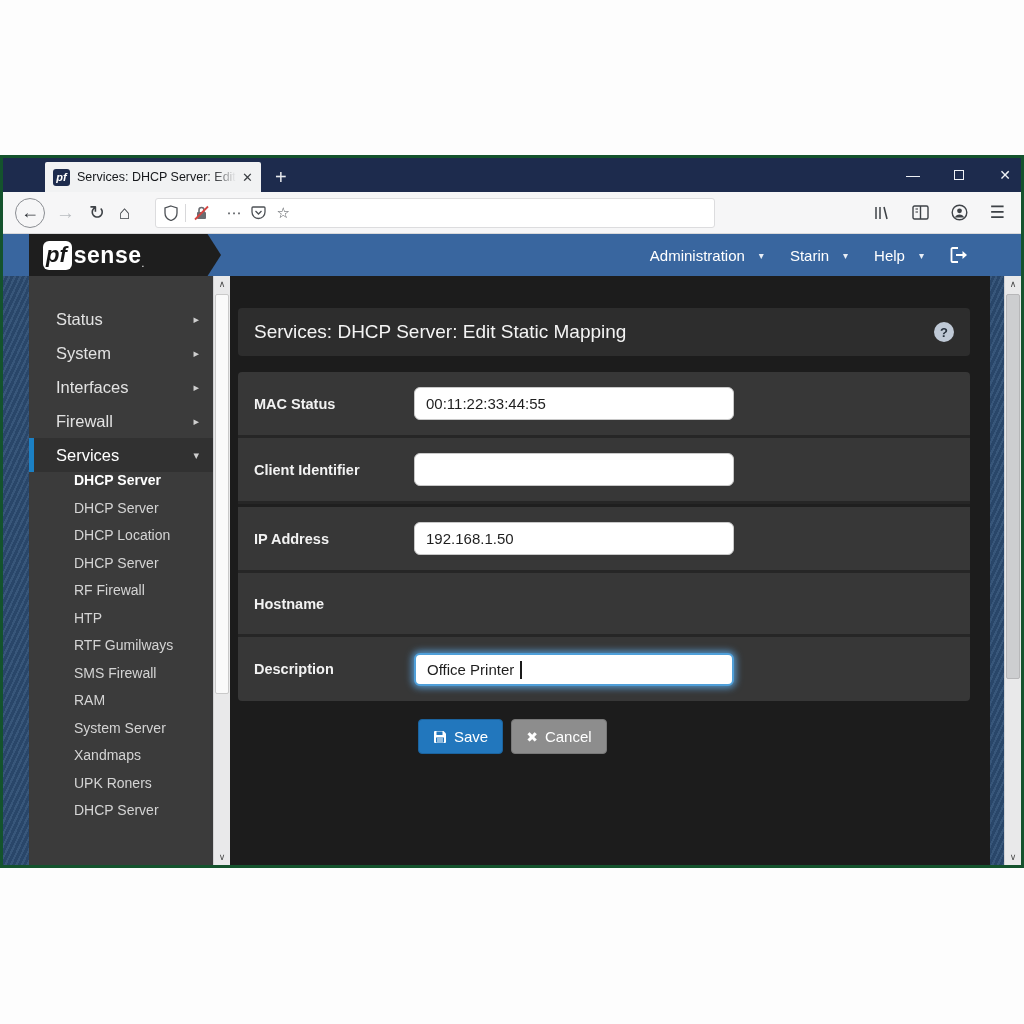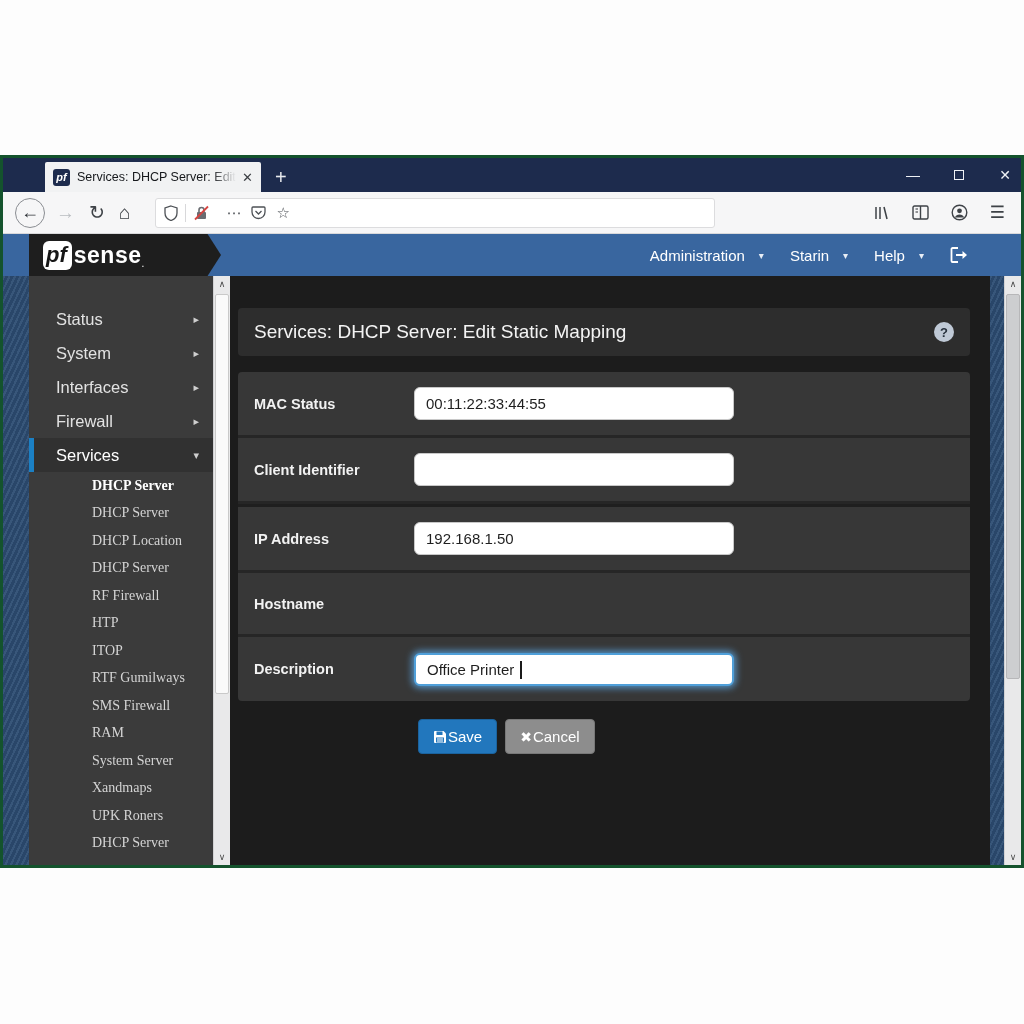--- a/index.html
+++ b/index.html
@@ -59,21 +59,21 @@
   .texture { background:#2c4c72;
     background-image:repeating-linear-gradient(115deg, rgba(255,255,255,.06) 0 2px, rgba(0,0,0,.08) 2px 5px); }
   .left-strip { width:26px; flex:0 0 auto; }
   .right-strip { width:14px; flex:0 0 auto; }
 
   
   .sidebar { width:184px; flex:0 0 auto; background:#3b3b3b; padding-top:26px; overflow:hidden; }
   .side-item { display:flex; align-items:center; height:34px; padding:0 14px 0 27px; color:#e2e2e2; font-size:16.5px; }
   .side-item .caret { margin-left:auto; font-size:11px; color:#cfcfcf; }
   .side-item.active { background:#313131; border-left:5px solid #1b80c4; padding-left:22px; color:#ffffff; }
-  .side-sub { display:flex; align-items:center; height:27.5px; padding-left:63px; color:#d4d4d4; font-size:14px;font-family:Liberation Serif, serif; }
+  .side-sub { display:flex; height:27.5px; padding-left:45px; color:#d4d4d4; font-size:14px; }
   .side-sub.active { font-weight:bold; color:#ffffff; }
 
   
   .vscroll { width:17px; flex:0 0 auto; background:#e9e9ea; position:relative; border-left:1px solid #d2d2d4; }
   .vs-arrow { position:absolute; left:0; width:100%; height:16px; display:flex; align-items:center; justify-content:center;
     color:#4a4a4a; font-size:9px; }
   .vs-up { top:0; } .vs-down { bottom:0; }
   .vs-thumb { position:absolute; left:1px; right:1px; border-radius:2px; }
   .sidebar-scroll .vs-thumb { top:18px; height:400px; background:#fafafa; border:1px solid #c9c9c9; }
   .page-scroll .vs-thumb { top:18px; height:385px; background:#cdced0; border:1px solid #b7b7b9; }
@@ -90,21 +90,21 @@
   .form-row:last-child { border-bottom:none; }
   .form-row.gap-above { border-top:3px solid #1f1f1f; }
   .form-label { width:160px; flex:0 0 auto; color:#f2f2f2; font-size:14.5px; font-weight:bold; }
   .form-input { width:320px; height:33px; background:#fff; border:1px solid #c8c8c8; border-radius:6px;
     font-size:15px; color:#1f1f1f; padding:0 11px; font-family:"Liberation Sans", sans-serif; outline:none; }
   .input-wrap { position:relative; display:inline-block; }
   .form-input.focused { border:2px solid #4f9fd9; box-shadow:0 0 7px 2px rgba(90,165,225,.85); }
   .caret-bar { position:absolute; left:106px; top:8px; width:1.5px; height:18px; background:#1a1a1a; }
 
   .btn-row { display:flex; gap:8px; margin:18px 0 0 180px; }
-  .btn { display:flex; align-items:center; gap:1px; font-size:15px; color:#fff; border:none; border-radius:4px;
+  .btn { display:flex; align-items:center; gap:7px; font-size:15px; color:#fff; border:none; border-radius:4px;
     padding:8px 14px; font-family:"Liberation Sans", sans-serif; }
   .btn-save { background:#2277bd; border:1px solid #1b639e; }
   .btn-cancel { background:#8d8d8d; border:1px solid #787878; color:#fff; }
   .btn .bicon { display:flex; align-items:center; font-size:14px; }
 
   svg { display:block; }
 </style>
 </head>
 <body>
 
@@ -248,23 +248,20 @@
             <span>DHCP Location</span>
           </div>
         <div class="side-sub">
             <span>DHCP Server</span>
           </div>
         <div class="side-sub">
             <span>RF Firewall</span>
           </div>
         <div class="side-sub">
             <span>HTP</span>
-          </div>
-        <div class="side-sub">
-            <span>ITOP</span>
           </div>
         <div class="side-sub">
             <span>RTF Gumilways</span>
           </div>
         <div class="side-sub">
             <span>SMS Firewall</span>
           </div>
         <div class="side-sub">
             <span>RAM</span>
           </div>

